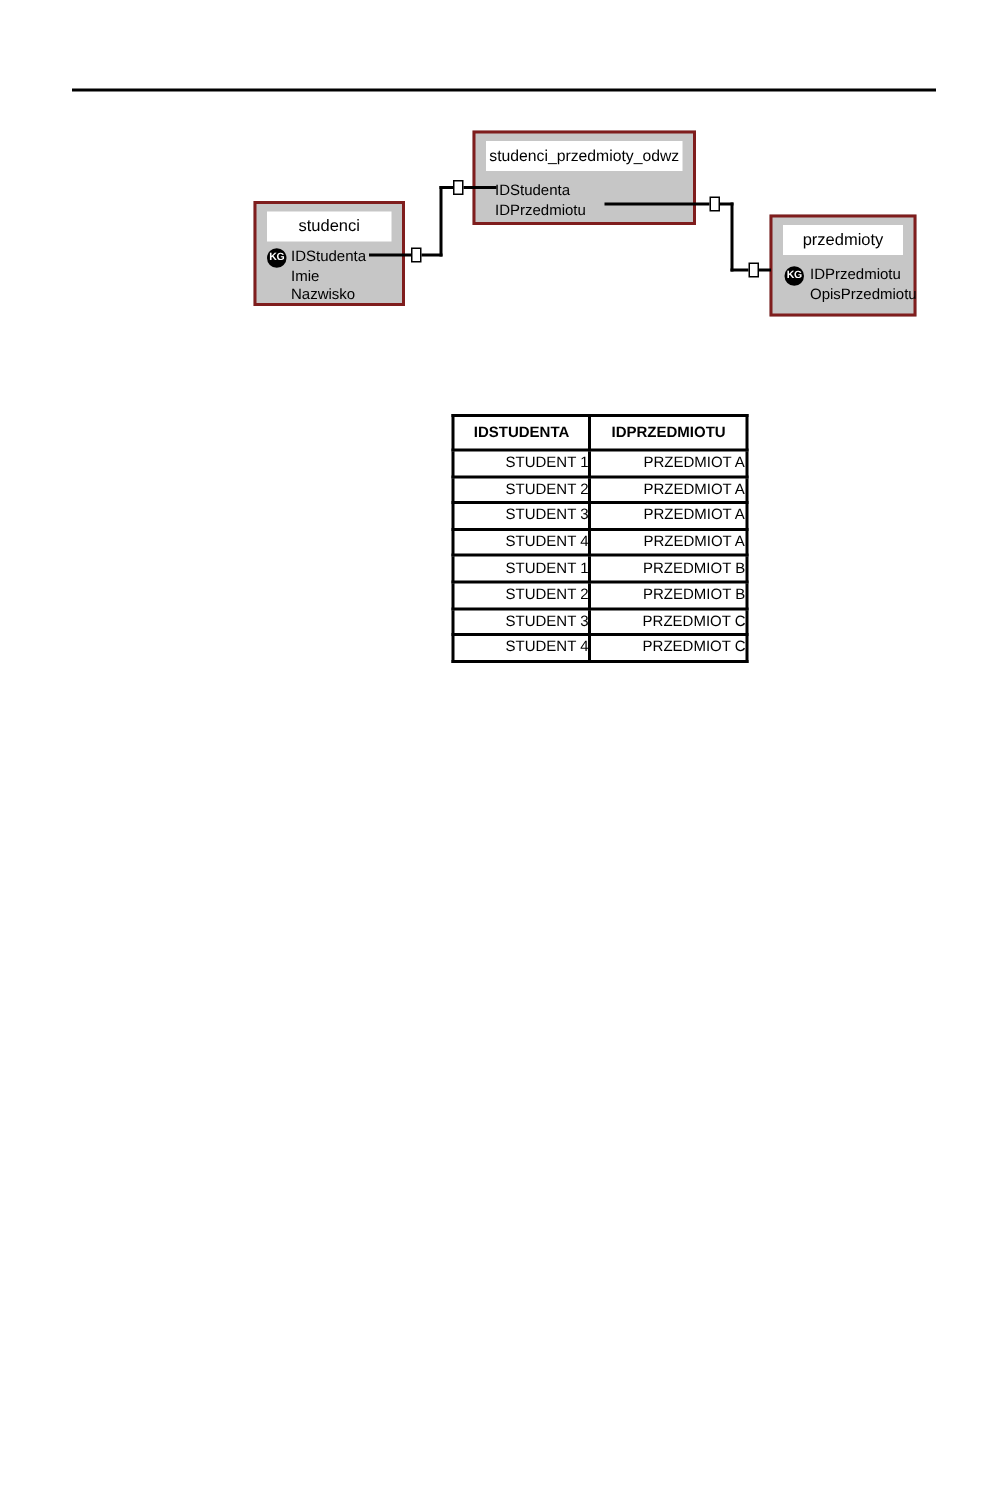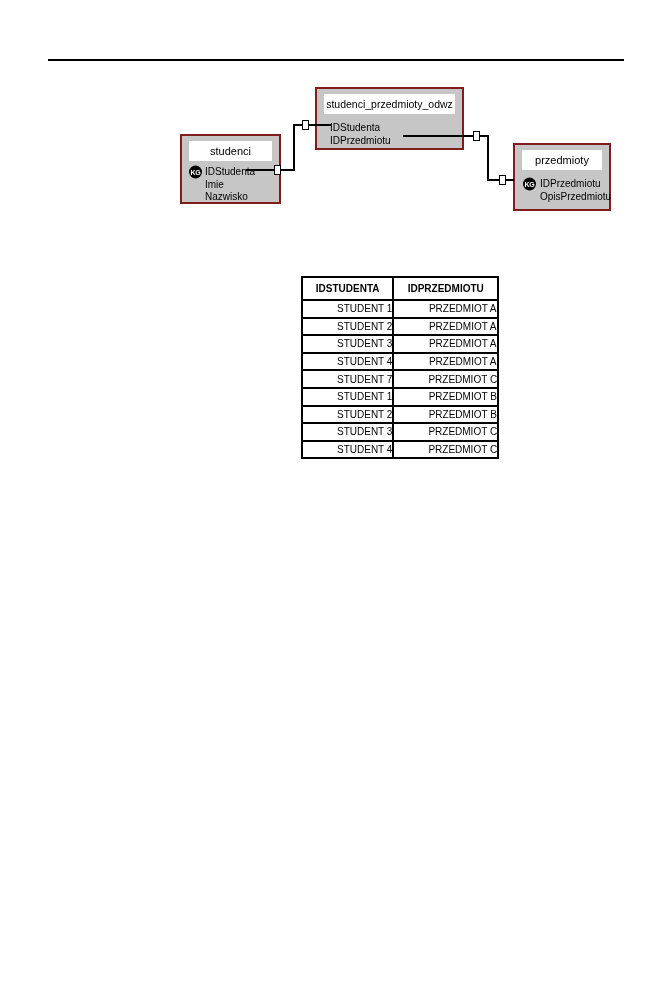--- a/index.html
+++ b/index.html
@@ -21,21 +21,21 @@
     background: #000000;
   }
 
   
   .entity {
     position: absolute;
     background: #c6c6c6;
     border: 2px solid #7f1d1d;
     box-sizing: border-box;
   }
-  .e-studenci   { left: 180px; top: 134px; width: 101px; height: 70px; }
+  .e-studenci   { left: 169px; top: 134px; width: 101px; height: 70px; }
   .e-middle     { left: 315px; top:  87px; width: 149px; height: 63px; }
   .e-przedmioty { left: 513px; top: 143px; width:  98px; height: 68px; }
 
   .ent-title {
     background: #ffffff;
     margin: 5px 7px 2px 7px;
     height: 20px;
     line-height: 20px;
     text-align: center;
     font-size: 11px;
@@ -190,24 +190,20 @@
         </tr>
         <tr>
           <td>STUDENT 3</td>
           <td>PRZEDMIOT A</td>
         </tr>
         <tr>
           <td>STUDENT 4</td>
           <td>PRZEDMIOT A</td>
         </tr>
         <tr>
-          <td>STUDENT 7</td>
-          <td>PRZEDMIOT C</td>
-        </tr>
-        <tr>
           <td>STUDENT 1</td>
           <td>PRZEDMIOT B</td>
         </tr>
         <tr>
           <td>STUDENT 2</td>
           <td>PRZEDMIOT B</td>
         </tr>
         <tr>
           <td>STUDENT 3</td>
           <td>PRZEDMIOT C</td>

